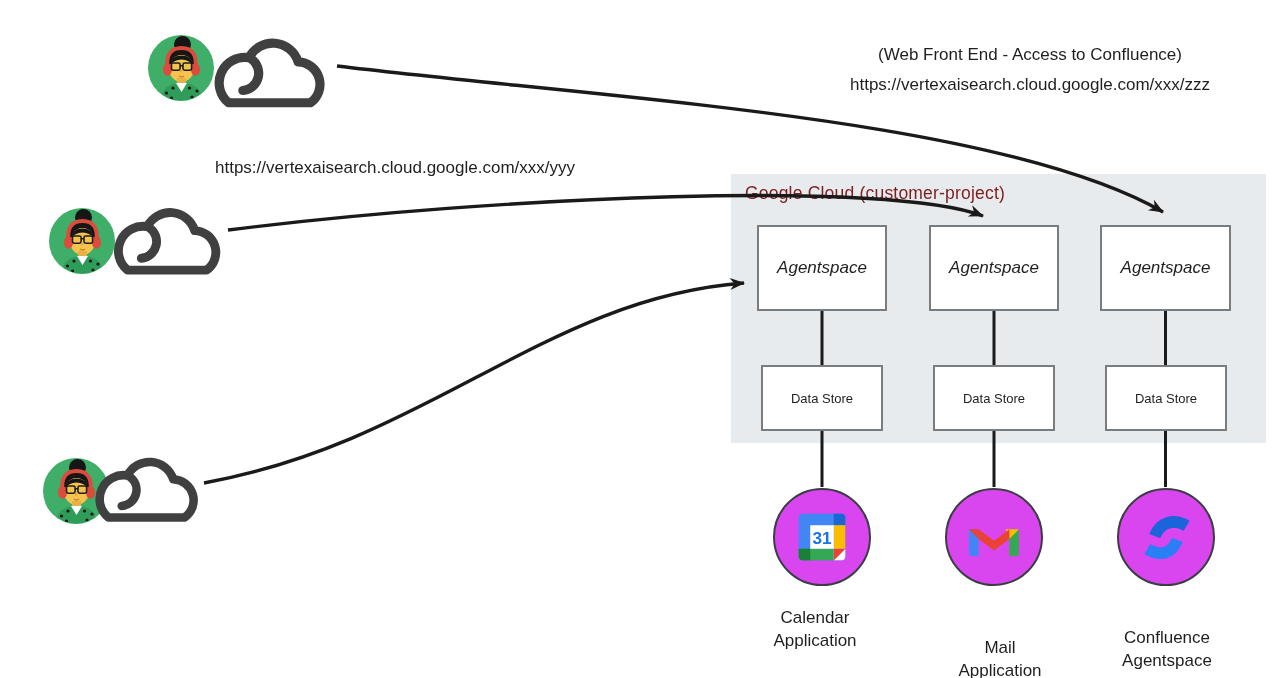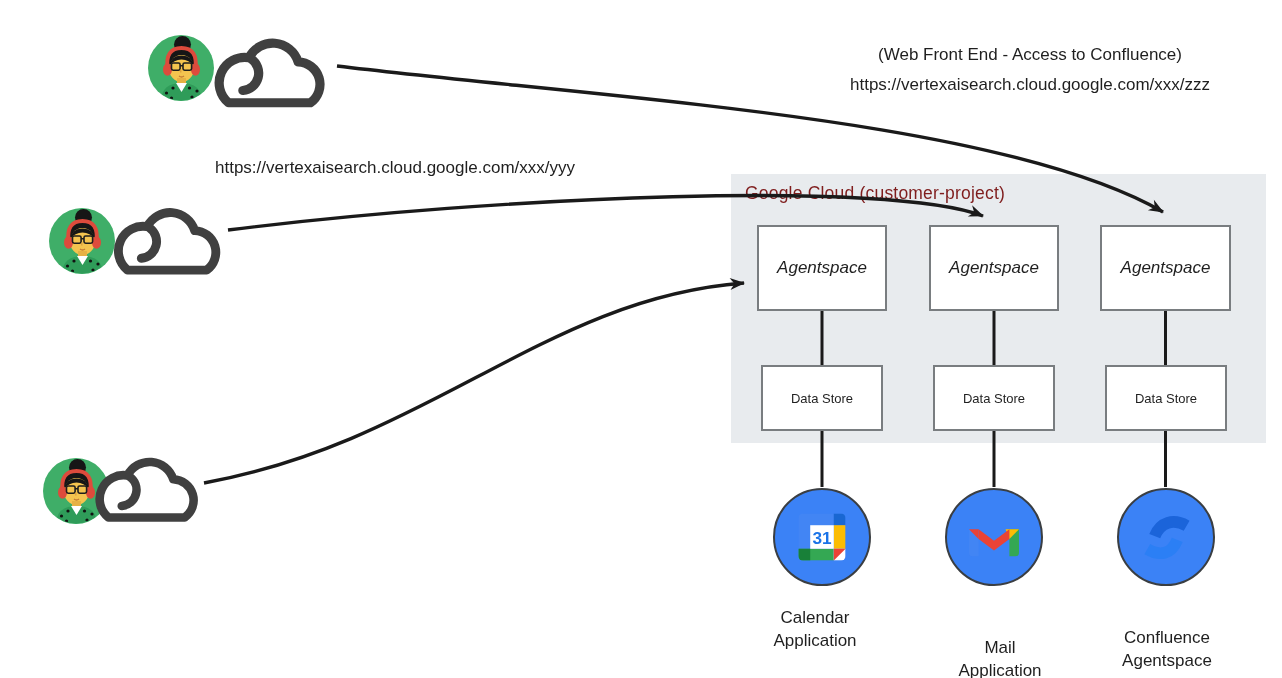--- a/index.html
+++ b/index.html
@@ -16,21 +16,21 @@
   .node-box{
     position:absolute;background:#fff;border:2px solid #797d80;
     display:flex;align-items:center;justify-content:center;box-sizing:border-box;
     font-size:17px;color:#1f1f1f;
   }
   .agent-box{font-style:italic;}
   .store-box{font-size:13px;}
   
   .app-circle{
     position:absolute;width:98px;height:98px;border-radius:50%;
-    background:#3b82f6;border:2px solid #3a3e42;box-sizing:border-box;
+    background:#d946ef;border:2px solid #3a3e42;box-sizing:border-box;
     display:flex;align-items:center;justify-content:center;
   }
   .app-label{
     position:absolute;text-align:center;font-size:17px;line-height:23px;
     color:#1f1f1f;white-space:pre-line;width:170px;
   }
   .overlay{position:absolute;left:0;top:0;pointer-events:none;}
   .avatar-svg{position:absolute;}
   .cloud-svg{position:absolute;}
   .hidden-defs{position:absolute;width:0;height:0;overflow:hidden;}

